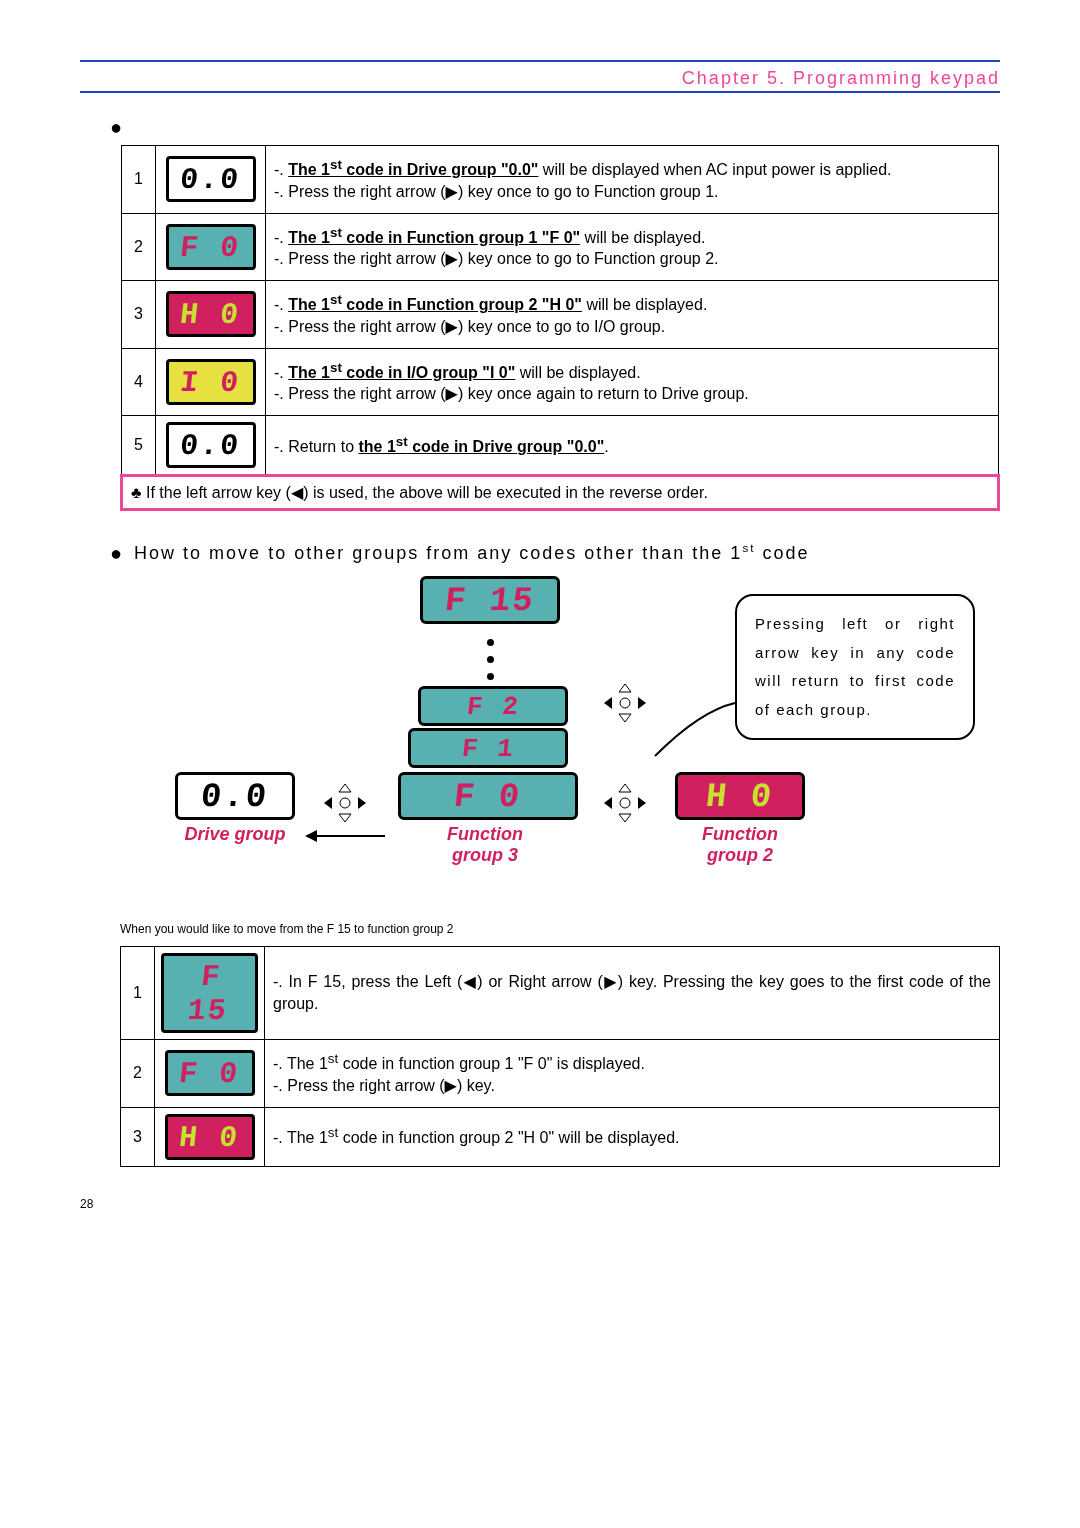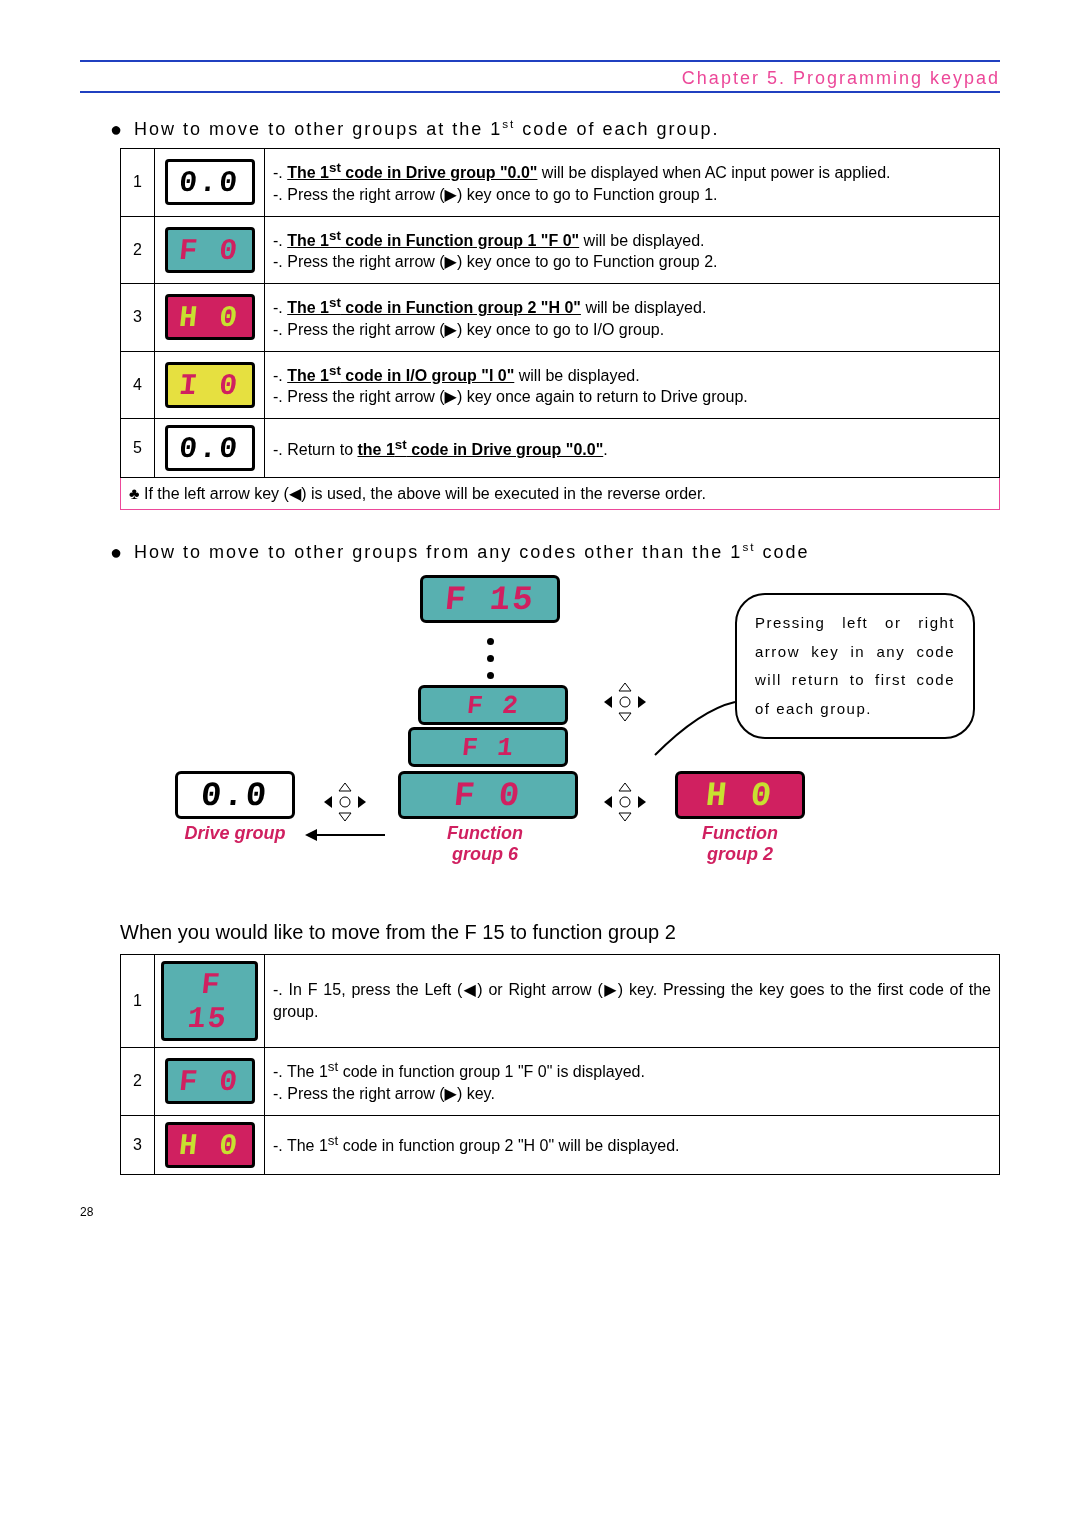--- a/index.html
+++ b/index.html
@@ -59,21 +59,21 @@
   table.steps td.lcd {
     width: 110px;
     text-align: center;
     padding: 6px;
   }
   table.steps td.desc {
     line-height: 1.35;
     text-align: justify;
   }
   table.steps tr.noteRow td {
-    border: 1px solid #ec4899;
+    border: 3px solid #ec4899;
     padding: 6px 8px;
   }
   .ul { text-decoration: underline; font-weight: bold; }
 
   
   .lcdbox {
     display: inline-block;
     border: 3px solid #000;
     border-radius: 4px;
     padding: 4px 8px 2px 8px;
@@ -135,55 +135,52 @@
   }
   .nav-cluster svg { width: 50px; height: 44px; }
   .dot {
     position: absolute;
     width: 7px; height: 7px;
     background: #000; border-radius: 50%;
   }
   .callout {
     position: absolute;
     border: 2px solid #000;
-    border-radius: 30px;
+    border-radius: 18px;
     padding: 14px 18px;
     font-size: 15px;
     letter-spacing: 1.5px;
     line-height: 1.9;
     width: 240px;
     background: #fff;
     text-align: justify;
   }
   .arrowline {
     position: absolute;
   }
 
   .para {
     margin: 16px 0 10px 40px;
-    font-size: 20px;
+    font-size: 12px;
   }
   .page-num {
     text-align: left;
     font-size: 12px;
     margin-top: 30px;
   }
 </style>
 </head>
 <body>
 
 <div class="header-line"></div>
 <div class="chapter-title">Chapter 5. Programming keypad</div>
 <div class="header-underline"></div>
 
 <div class="section-head">
   <span class="bullet">●</span>
-  <span>
-    <span>How to move to other groups at the 1</span><span class="sup">st</span><span> code of each group.</span>
-  </span>
 </div>
 
 <table class="steps">
   <tbody id="t1body">
       <tr>
         <td class="num">1</td>
         <td class="lcd"><div class="lcdbox white"><span class="txt">0.0</span></div></td>
         <td class="desc">-. <span class="ul">The 1<sup>st</sup> code in Drive group "0.0"</span> will be displayed when AC input power is applied.<br>-. Press the right arrow (▶) key once to go to Function group 1.</td>
       </tr>
       <tr>
@@ -232,21 +229,21 @@
 
   <div class="diag-box diag-mid cyan" style="left:298px; top:110px; width:150px;">
     <span class="txt">F 2</span>
   </div>
   <div class="diag-box diag-mid cyan" style="left:288px; top:152px; width:160px;">
     <span class="txt">F 1</span>
   </div>
   <div class="diag-box diag-big cyan" style="left:278px; top:196px; width:180px;">
     <span class="txt">F 0</span>
   </div>
-  <div class="diag-label" style="left:310px; top:248px; width:110px;">Function group 6</div>
+  <div class="diag-label" style="left:310px; top:248px; width:110px;">Function group 3</div>
 
   <div class="diag-box diag-big white" style="left:55px; top:196px; width:120px;">
     <span class="txt">0.0</span>
   </div>
   <div class="diag-label" style="left:55px; top:248px; width:120px;">Drive group</div>
 
   <div class="diag-box diag-big magenta" style="left:555px; top:196px; width:130px;">
     <span class="txt">H 0</span>
   </div>
   <div class="diag-label" style="left:555px; top:248px; width:130px;font-style:italic;">Function group 2</div>

